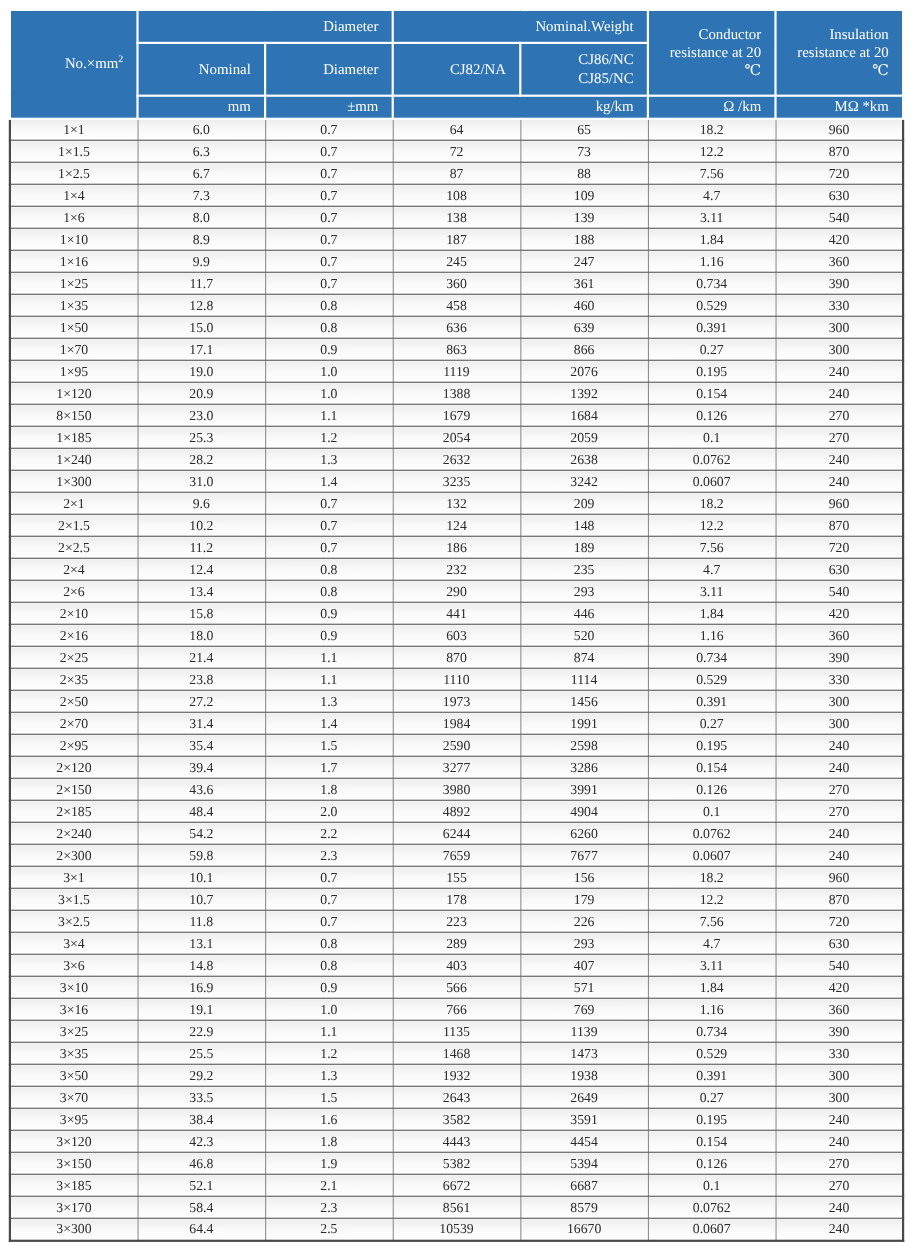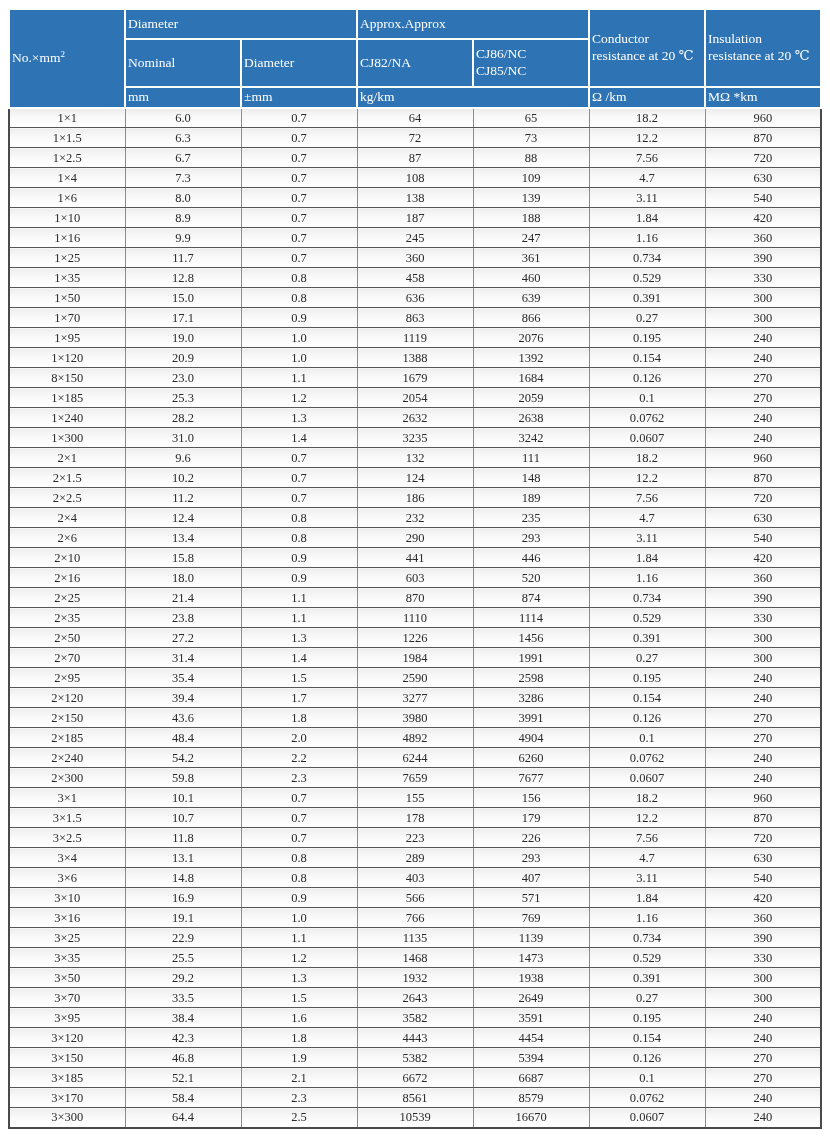--- a/index.html
+++ b/index.html
@@ -29,24 +29,24 @@
     border:2px solid var(--outer-border);
   }
   col{width:14.2857%;}
   
   thead th{
     background:var(--header-bg);
     color:var(--header-text);
     font-weight:normal;
     font-size:13.5px;
     line-height:1.25;
-    text-align:left;
+    text-align:right;
     vertical-align:middle;
     border:2px solid var(--header-border);
-    padding:1px 2px;
+    padding:1px 12px;
   }
   thead tr.h-row-1 th{height:30px;}
   thead tr.h-row-2 th{height:48px;}
   thead tr.h-row-3 th{height:19px;}
   thead th sup{font-size:9px;line-height:0;}
   
   tbody td{
     height:20px;
     font-size:12.5px;
     line-height:1;
@@ -73,21 +73,21 @@
         <col>
         <col>
         <col>
         <col>
         <col>
     </colgroup>
     <thead>
       <tr class="h-row-1">
         <th rowspan="3"><span>No.×mm</span><sup>2</sup></th>
         <th colspan="2">Diameter</th>
-        <th colspan="2">Approx.Approx</th>
+        <th colspan="2">Nominal.Weight</th>
         <th rowspan="2">Conductor resistance at 20 ℃</th>
         <th rowspan="2">Insulation resistance at 20 ℃</th>
       </tr>
       <tr class="h-row-2">
         <th>Nominal</th>
         <th>Diameter</th>
         <th>CJ82/NA</th>
         <th><span>CJ86/NC</span><br><span>CJ85/NC</span></th>
       </tr>
       <tr class="h-row-3">
@@ -250,21 +250,21 @@
           <td>3235</td>
           <td>3242</td>
           <td>0.0607</td>
           <td>240</td>
         </tr>
         <tr>
           <td>2×1</td>
           <td>9.6</td>
           <td>0.7</td>
           <td>132</td>
-          <td>111</td>
+          <td>209</td>
           <td>18.2</td>
           <td>960</td>
         </tr>
         <tr>
           <td>2×1.5</td>
           <td>10.2</td>
           <td>0.7</td>
           <td>124</td>
           <td>148</td>
           <td>12.2</td>
@@ -330,21 +330,21 @@
           <td>1.1</td>
           <td>1110</td>
           <td>1114</td>
           <td>0.529</td>
           <td>330</td>
         </tr>
         <tr>
           <td>2×50</td>
           <td>27.2</td>
           <td>1.3</td>
-          <td>1226</td>
+          <td>1973</td>
           <td>1456</td>
           <td>0.391</td>
           <td>300</td>
         </tr>
         <tr>
           <td>2×70</td>
           <td>31.4</td>
           <td>1.4</td>
           <td>1984</td>
           <td>1991</td>

